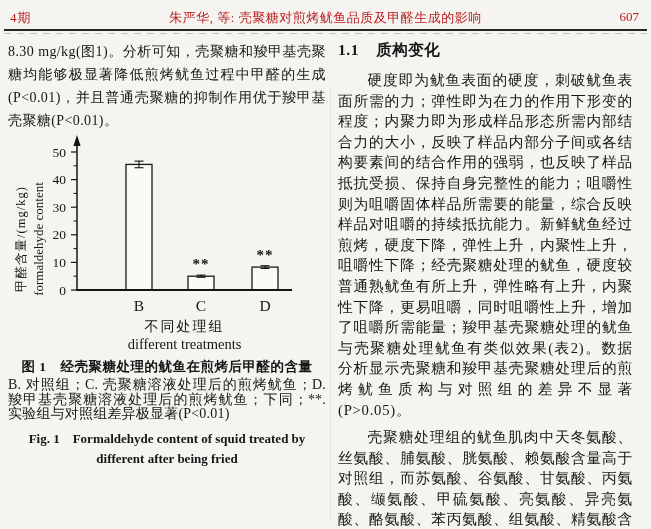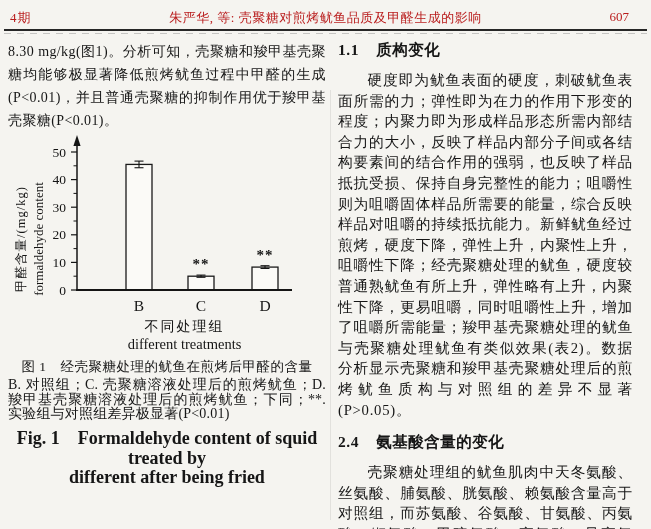--- a/index.html
+++ b/index.html
@@ -12,48 +12,48 @@
   }
   .page { position:relative; width:651px; height:529px; }
 
   
   .hdr {
     position:absolute; top:9px; left:10px; right:10px; height:18px;
     font-size:13px; color:#b91c1c;
   }
   .hdr-issue { position:absolute; left:0; top:0; letter-spacing:1px; }
   .hdr-title { position:absolute; left:50%; top:0; transform:translateX(-50%); white-space:nowrap; letter-spacing:0.5px; }
-  .hdr-page { position:absolute; right:12px; top:0; }
+  .hdr-page { position:absolute; right:2px; top:0; }
   .hdr-rule { position:absolute; top:29px; left:4px; right:4px; height:2px; background:#262626; }
   .hdr-rule-dash {
     position:absolute; top:33px; left:4px; right:4px; height:1px; opacity:.45;
     background:repeating-linear-gradient(90deg,#8a8a8a 0 7px, transparent 7px 13px);
   }
   .col-divider {
     position:absolute; left:330px; top:90px; height:430px; width:1px;
     background:rgba(60,60,60,.10);
   }
 
   
   .para-left {
     position:absolute; left:8px; top:40px; width:318px;
     font-size:14px; line-height:23px; text-align:justify; letter-spacing:0.4px;
   }
   .fig-svg { position:absolute; left:0; top:132px; }
   .cap-zh {
     position:absolute; left:8px; top:358px; width:318px;
-    font-weight:normal; font-size:13.5px; text-align:center; letter-spacing:0.5px;
+    font-weight:bold; font-size:13.5px; text-align:center; letter-spacing:0.5px;
   }
   .note-zh {
     position:absolute; left:8px; top:378px; width:318px;
     font-size:14px; line-height:14.6px; text-align:justify; letter-spacing:0.2px;
   }
   .cap-en {
     position:absolute; left:8px; top:429px; width:318px;
-    font-weight:bold; font-size:18px; line-height:19.5px; text-align:center;
+    font-weight:bold; font-size:13px; line-height:19.5px; text-align:center;
   }
   .note-en {
     position:absolute; left:8px; top:470px; width:318px;
     font-size:11.3px; line-height:15px; text-align:justify;
   }
 
   
   .col-right { position:absolute; left:338px; top:40px; width:307px; }
   .sec-head { font-size:15.5px; font-weight:bold; letter-spacing:0.5px; margin:0 0 9px 0; }
   .sec-head .sec-num { margin-right:13px; }
@@ -130,20 +130,16 @@
     <div>different after being fried</div>
   </div>
 
   <div class="col-right">
     <h3 class="sec-head">
       <span class="sec-num">1.1</span>
       <span>质构变化</span>
     </h3>
     <p class="sec-body">硬度即为鱿鱼表面的硬度，刺破鱿鱼表面所需的力；弹性即为在力的作用下形变的程度；内聚力即为形成样品形态所需内部结合力的大小，反映了样品内部分子间或各结构要素间的结合作用的强弱，也反映了样品抵抗受损、保持自身完整性的能力；咀嚼性则为咀嚼固体样品所需要的能量，综合反映样品对咀嚼的持续抵抗能力。新鲜鱿鱼经过煎烤，硬度下降，弹性上升，内聚性上升，咀嚼性下降；经壳聚糖处理的鱿鱼，硬度较普通熟鱿鱼有所上升，弹性略有上升，内聚性下降，更易咀嚼，同时咀嚼性上升，增加了咀嚼所需能量；羧甲基壳聚糖处理的鱿鱼与壳聚糖处理鱿鱼有类似效果(表2)。数据分析显示壳聚糖和羧甲基壳聚糖处理后的煎烤鱿鱼质构与对照组的差异不显著(P&gt;0.05)。</p>
 
-    <h3 class="sec-head second">
-      <span class="sec-num">2.4</span>
-      <span>氨基酸含量的变化</span>
-    </h3>
     <p class="sec-body">壳聚糖处理组的鱿鱼肌肉中天冬氨酸、丝氨酸、脯氨酸、胱氨酸、赖氨酸含量高于对照组，而苏氨酸、谷氨酸、甘氨酸、丙氨酸、缬氨酸、甲硫氨酸、亮氨酸、异亮氨酸、酪氨酸、苯丙氨酸、组氨酸、精氨酸含量低于对照</p>
   </div>
 
 </div>
 
 </body></html>

